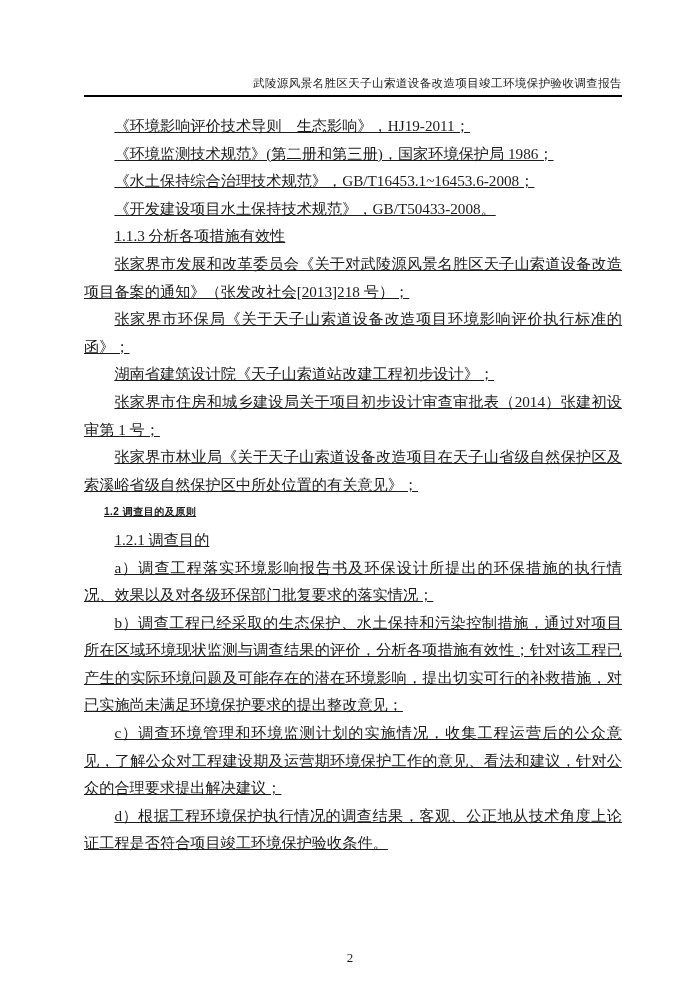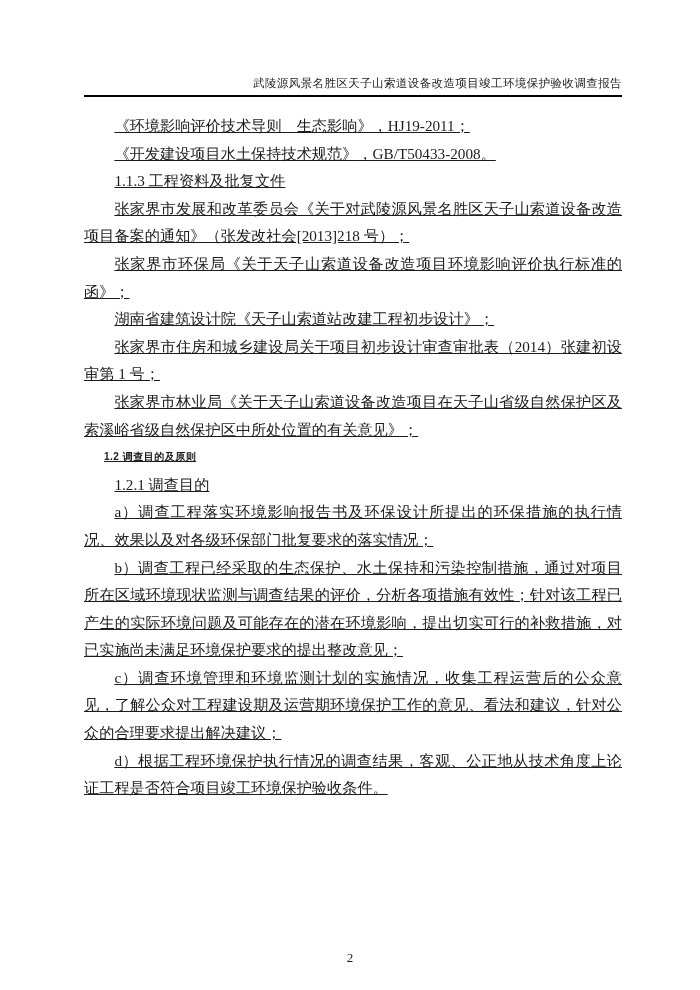--- a/index.html
+++ b/index.html
@@ -71,23 +71,25 @@
 
 <div class="page">
 
   <div class="header-zone">
     <div class="header-text">武陵源风景名胜区天子山索道设备改造项目竣工环境保护验收调查报告</div>
     <div class="header-rule"></div>
   </div>
 
   <div class="body-text">
     <p>《环境影响评价技术导则　生态影响》，HJ19-2011；</p>
+    <p>《环境监测技术规范》(第二册和第三册)，国家环境保护局 1986；</p>
+    <p>《水土保持综合治理技术规范》，GB/T16453.1~16453.6-2008；</p>
     <p>《开发建设项目水土保持技术规范》，GB/T50433-2008。</p>
 
-    <p class="heading-l3">1.1.3 工程资料及批复文件</p>
+    <p class="heading-l3">1.1.3 分析各项措施有效性</p>
 
     <p>张家界市发展和改革委员会《关于对武陵源风景名胜区天子山索道设备改造项目备案的通知》（张发改社会[2013]218 号）；</p>
     <p>张家界市环保局《关于天子山索道设备改造项目环境影响评价执行标准的函》；</p>
     <p>湖南省建筑设计院《天子山索道站改建工程初步设计》；</p>
     <p>张家界市住房和城乡建设局关于项目初步设计审查审批表（2014）张建初设审第 1 号；</p>
     <p>张家界市林业局《关于天子山索道设备改造项目在天子山省级自然保护区及索溪峪省级自然保护区中所处位置的有关意见》；</p>
 
     <p class="heading-l2">1.2 调查目的及原则</p>
 
     <p class="heading-l3">1.2.1 调查目的</p>

